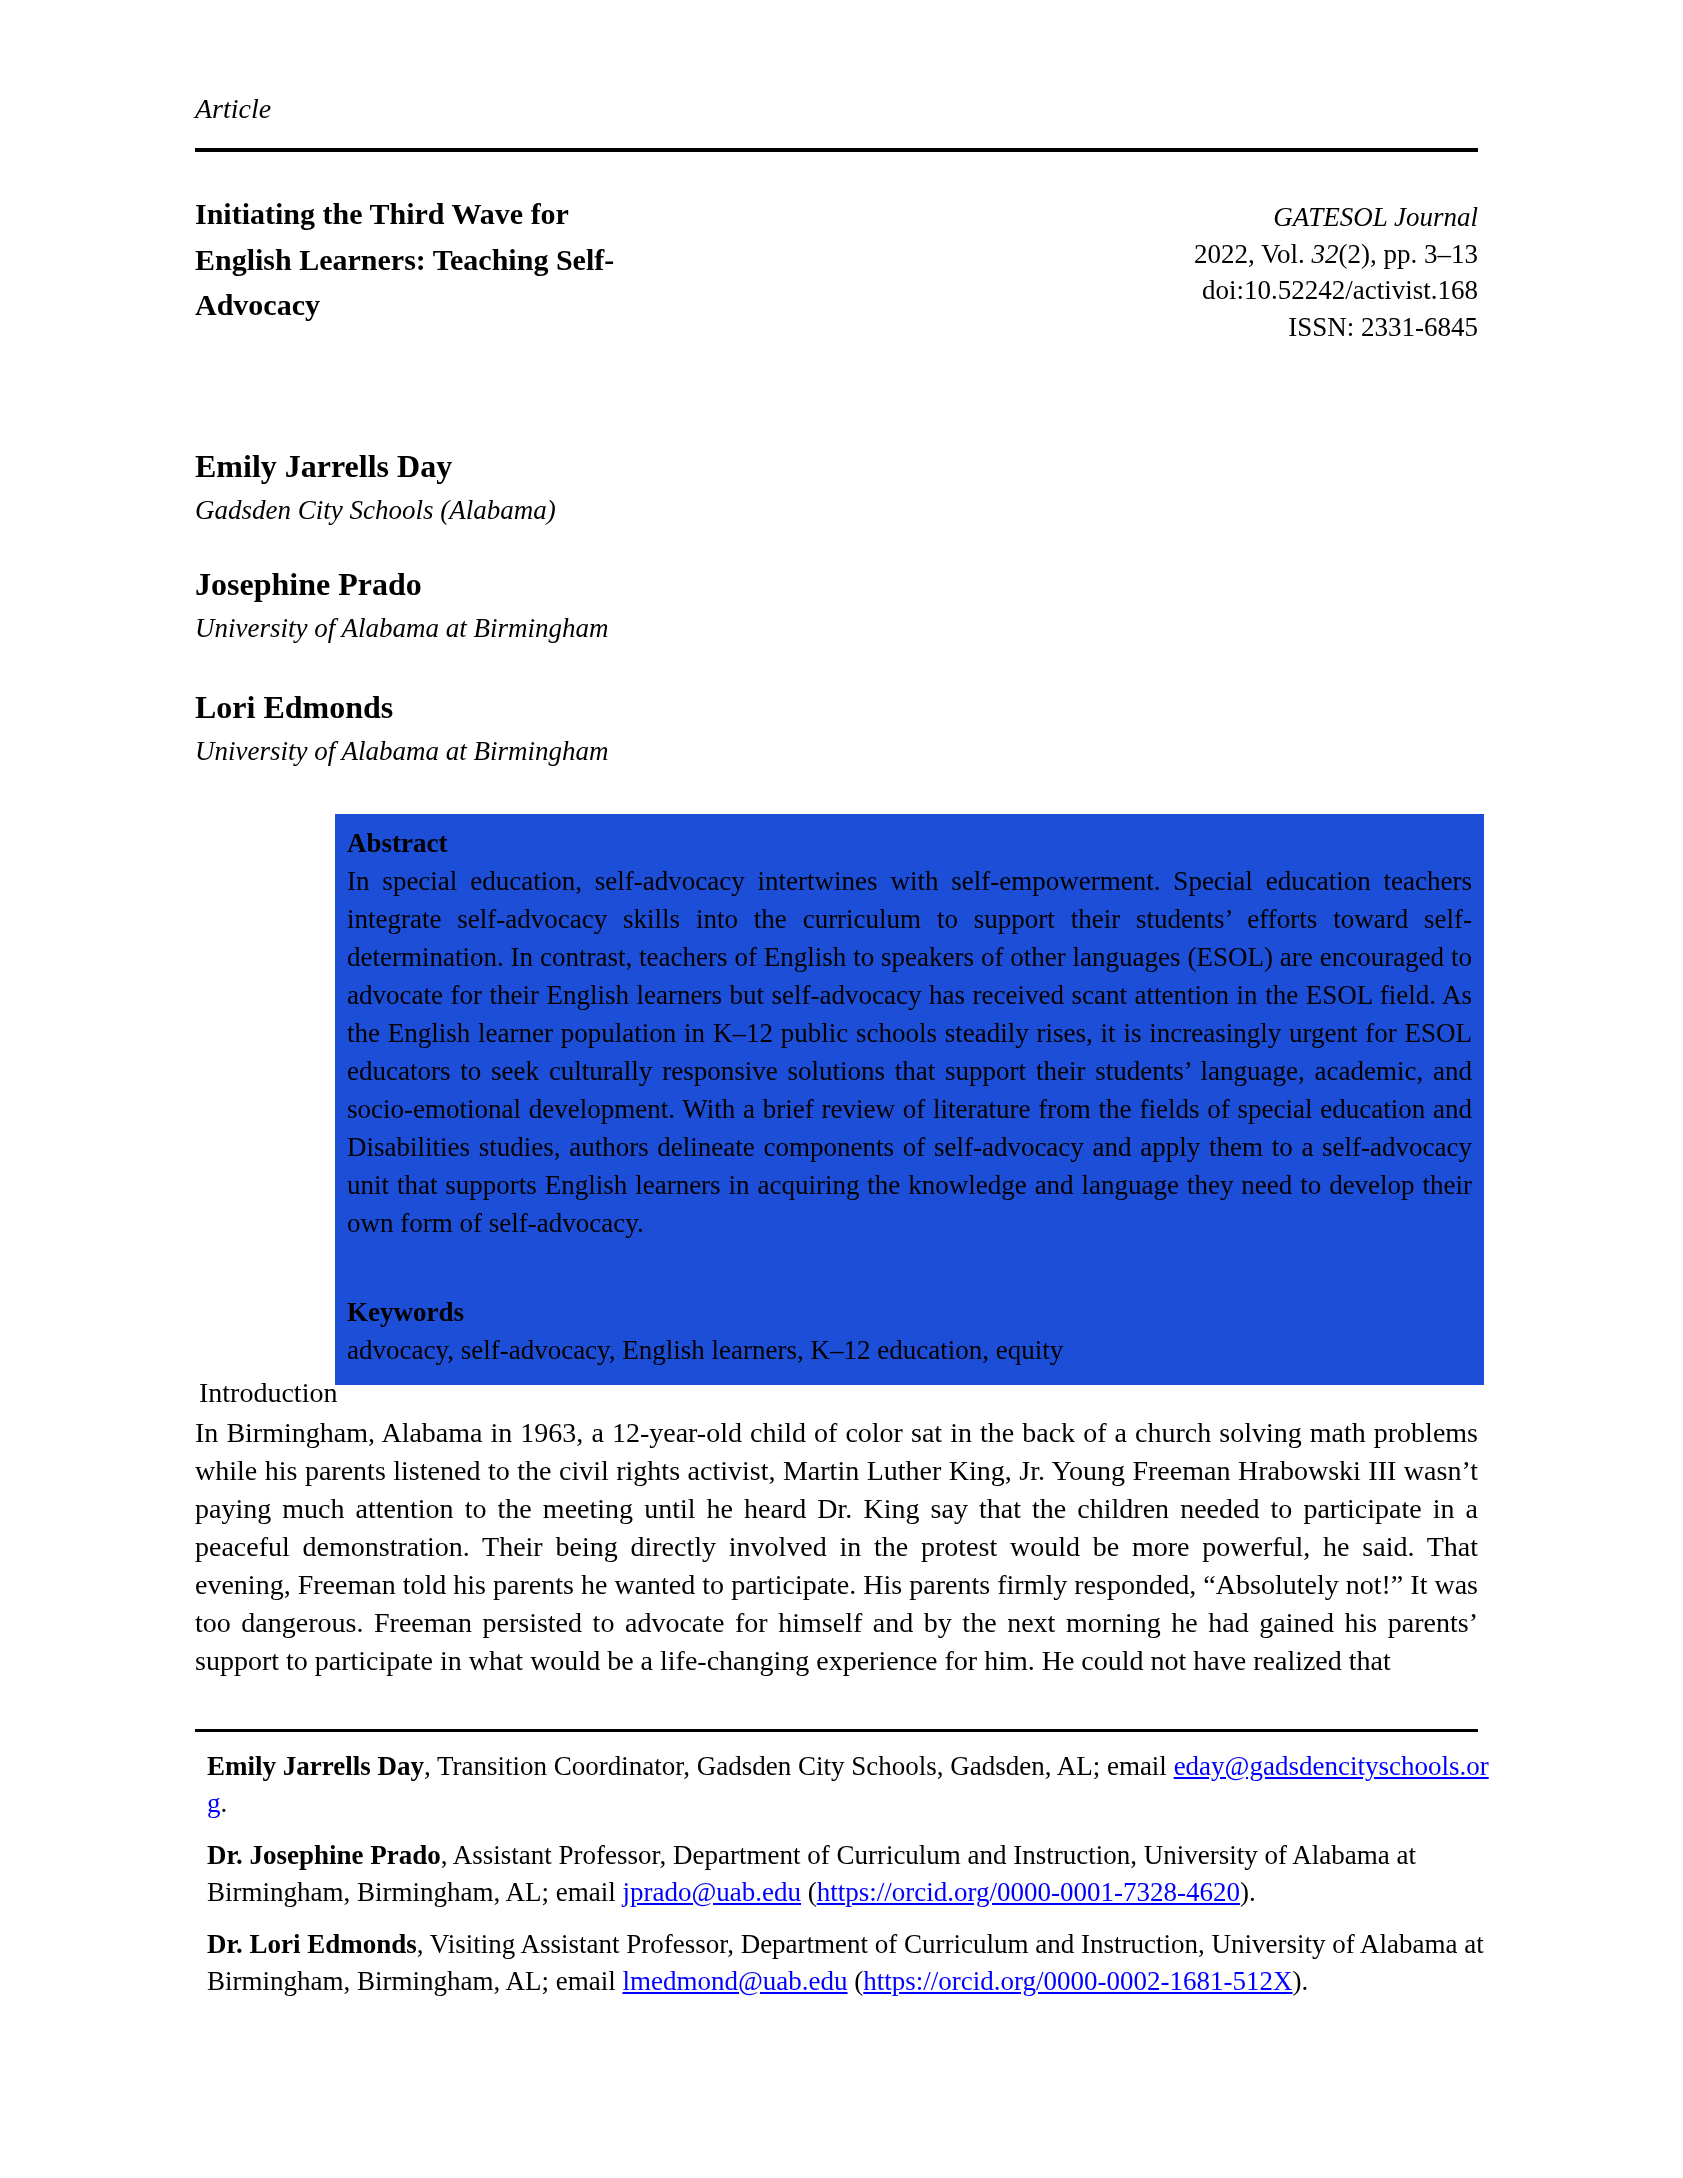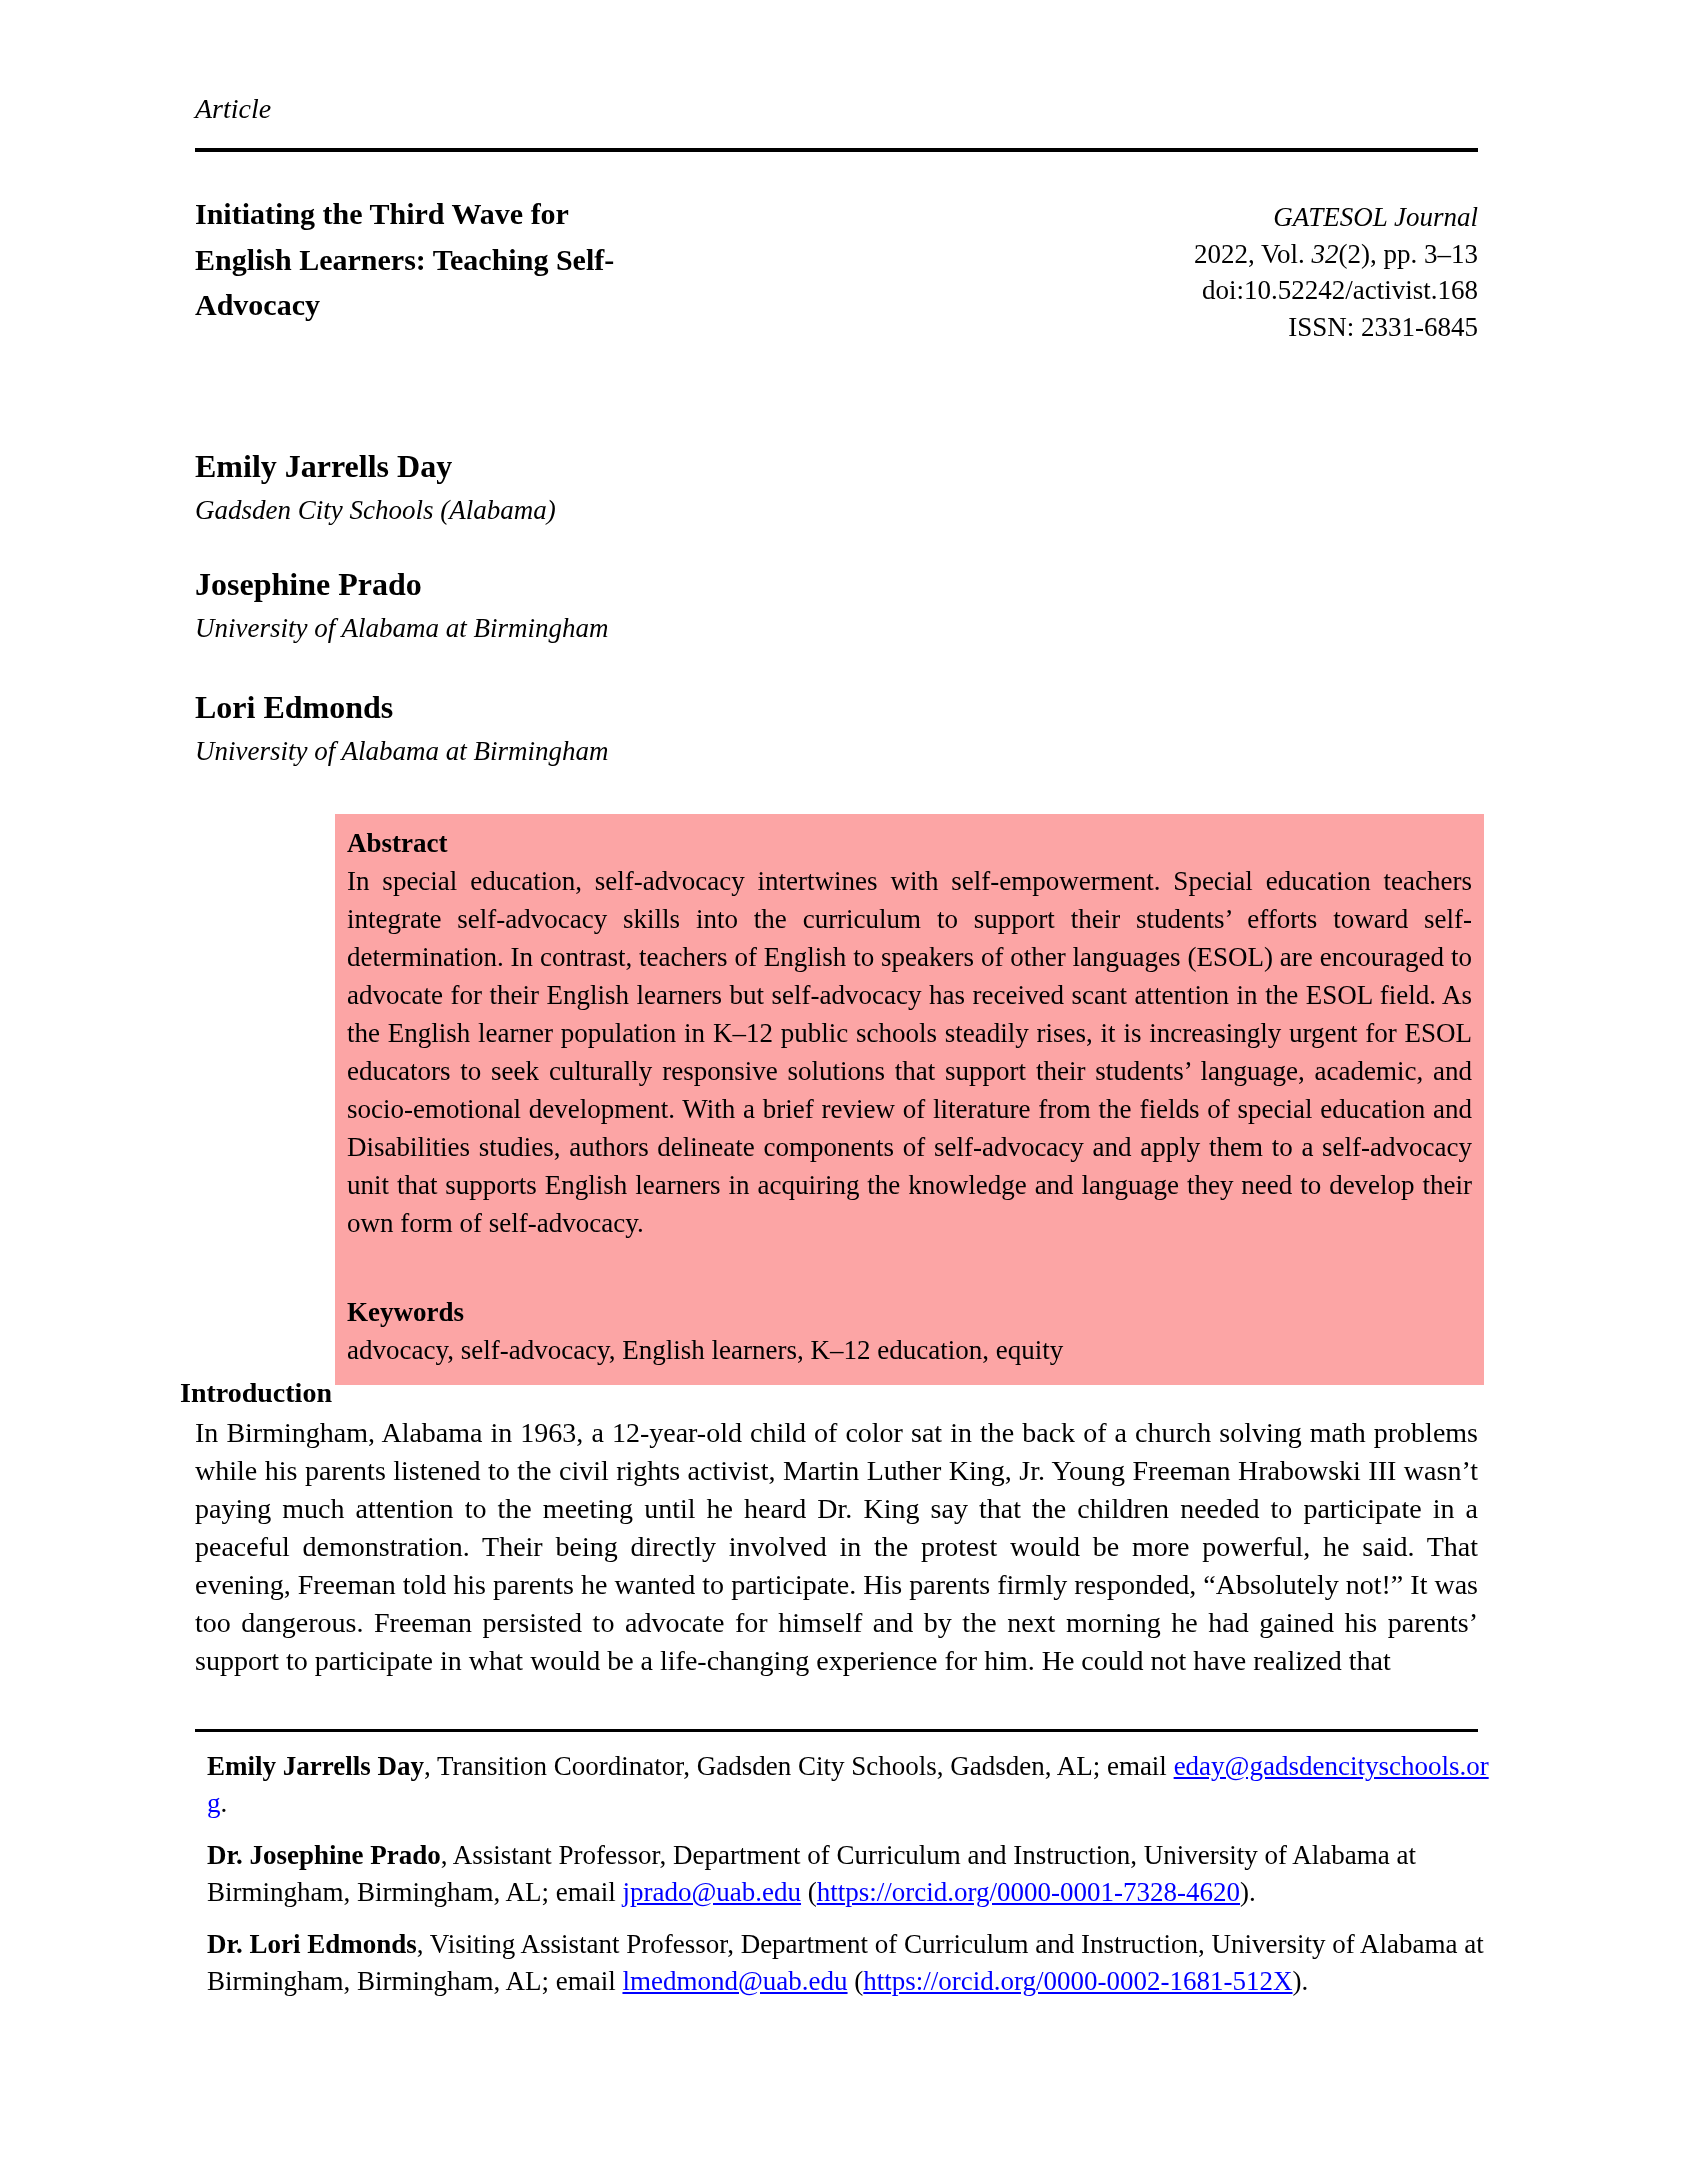--- a/index.html
+++ b/index.html
@@ -58,36 +58,36 @@
     font-size: 27px;
     font-style: italic;
     line-height: 1.4;
     margin: 3px 0 0 0;
   }
   .abstract-box {
     position: absolute;
     left: 335px; top: 814px;
     width: 1149px;
     box-sizing: border-box;
-    background: #fca5a5;
+    background: #1d4ed8;
     padding: 10px 12px 16px 12px;
     font-size: 27px;
     line-height: 38px;
   }
   .abstract-heading, .keywords-heading { font-weight: bold; }
   .abstract-text, .keywords-text {
     margin: 0;
     text-align: justify;
   }
   .keywords-heading { margin-top: 51px; }
   .section-heading {
     position: absolute;
-    left: 180px; top: 1377px;
+    left: 199px; top: 1377px;
     font-size: 28px;
-    font-weight: bold;
+    font-weight: normal;
     margin: 0;
   }
   .intro-paragraph {
     position: absolute;
     left: 195px; top: 1414px;
     width: 1283px;
     font-size: 28px;
     line-height: 38px;
     text-align: justify;
     margin: 0;

